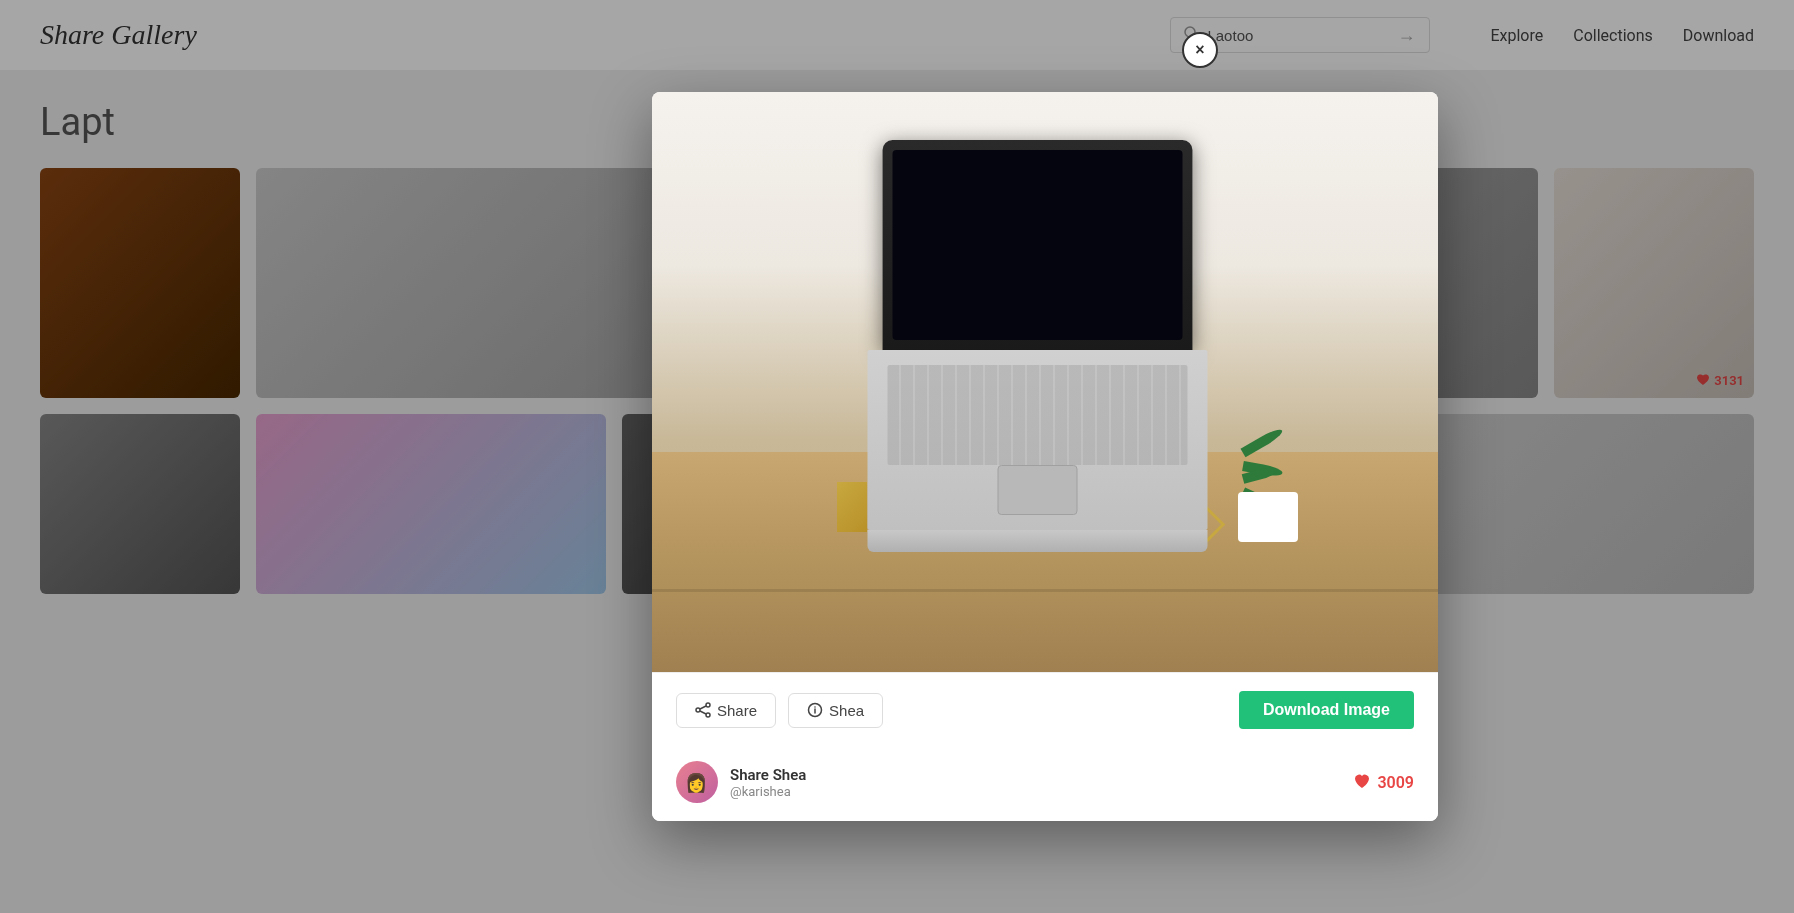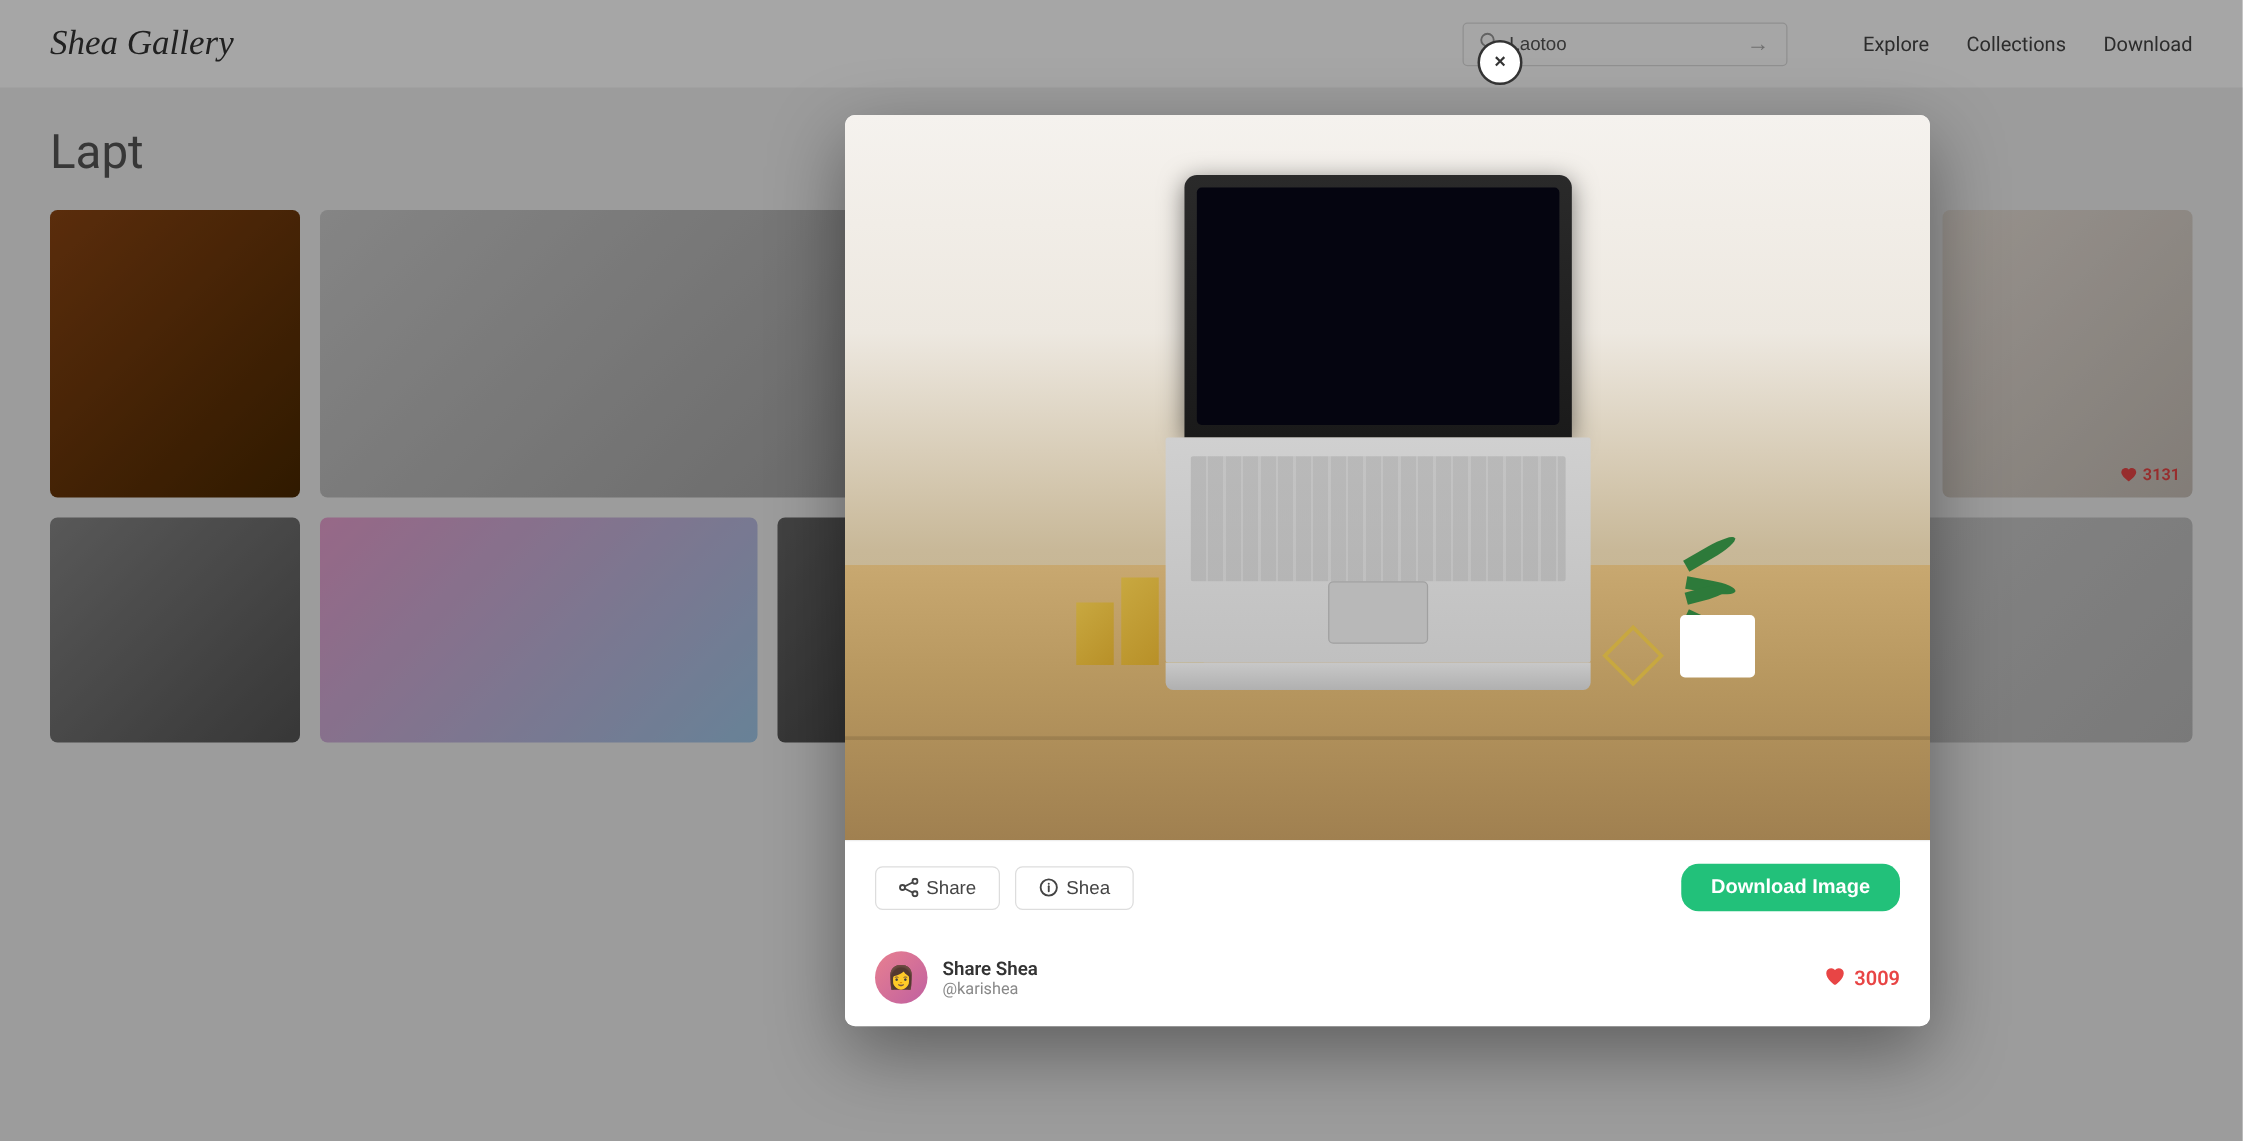--- a/index.html
+++ b/index.html
@@ -189,22 +189,22 @@
     .overlay-backdrop {
       position: absolute;
       top: 0; left: 0; right: 0; bottom: 0;
       background: rgba(0,0,0,0.35);
       z-index: 10;
     }
 
     .modal {
       position: absolute;
       top: 46px;
-      left: 340px;
-      width: 868px;
+      left: 316px;
+      width: 786px;
       background: white;
       border-radius: 8px;
       overflow: hidden;
       z-index: 20;
       box-shadow: 0 20px 60px rgba(0,0,0,0.4);
     }
 
     .modal-image {
       width: 100%;
       height: 580px;
@@ -399,21 +399,21 @@
       color: #444;
       cursor: pointer;
     }
 
     .btn-download {
       margin-left: auto;
       padding: 10px 24px;
       background: #22c17a;
       color: white;
       border: none;
-      border-radius: 14px;
+      border-radius: 4px;
       font-size: 16px;
       font-weight: 600;
       cursor: pointer;
     }
 
     
     .author-section {
       padding: 14px 24px 18px;
       display: flex;
       align-items: center;
@@ -482,21 +482,21 @@
       width: 868px;
       z-index: 20;
     }
   </style>
 </head>
 <body>
 
 <div class="bg-page"></div>
 
 <header class="header">
-  <div class="header-logo">Shea Gallery</div>
+  <div class="header-logo">Share Gallery</div>
 
   <div class="header-search">
     <span class="search-icon-wrap">
       <svg width="16" height="16" viewBox="0 0 16 16" fill="none">
         <circle cx="7" cy="7" r="5" stroke="#999" stroke-width="1.5"></circle>
         <line x1="11" y1="11" x2="15" y2="15" stroke="#999" stroke-width="1.5" stroke-linecap="round"></line>
       </svg>
     </span>
     <input type="text" value="Laotoo" style="">
     <span class="search-arrow">→</span>

